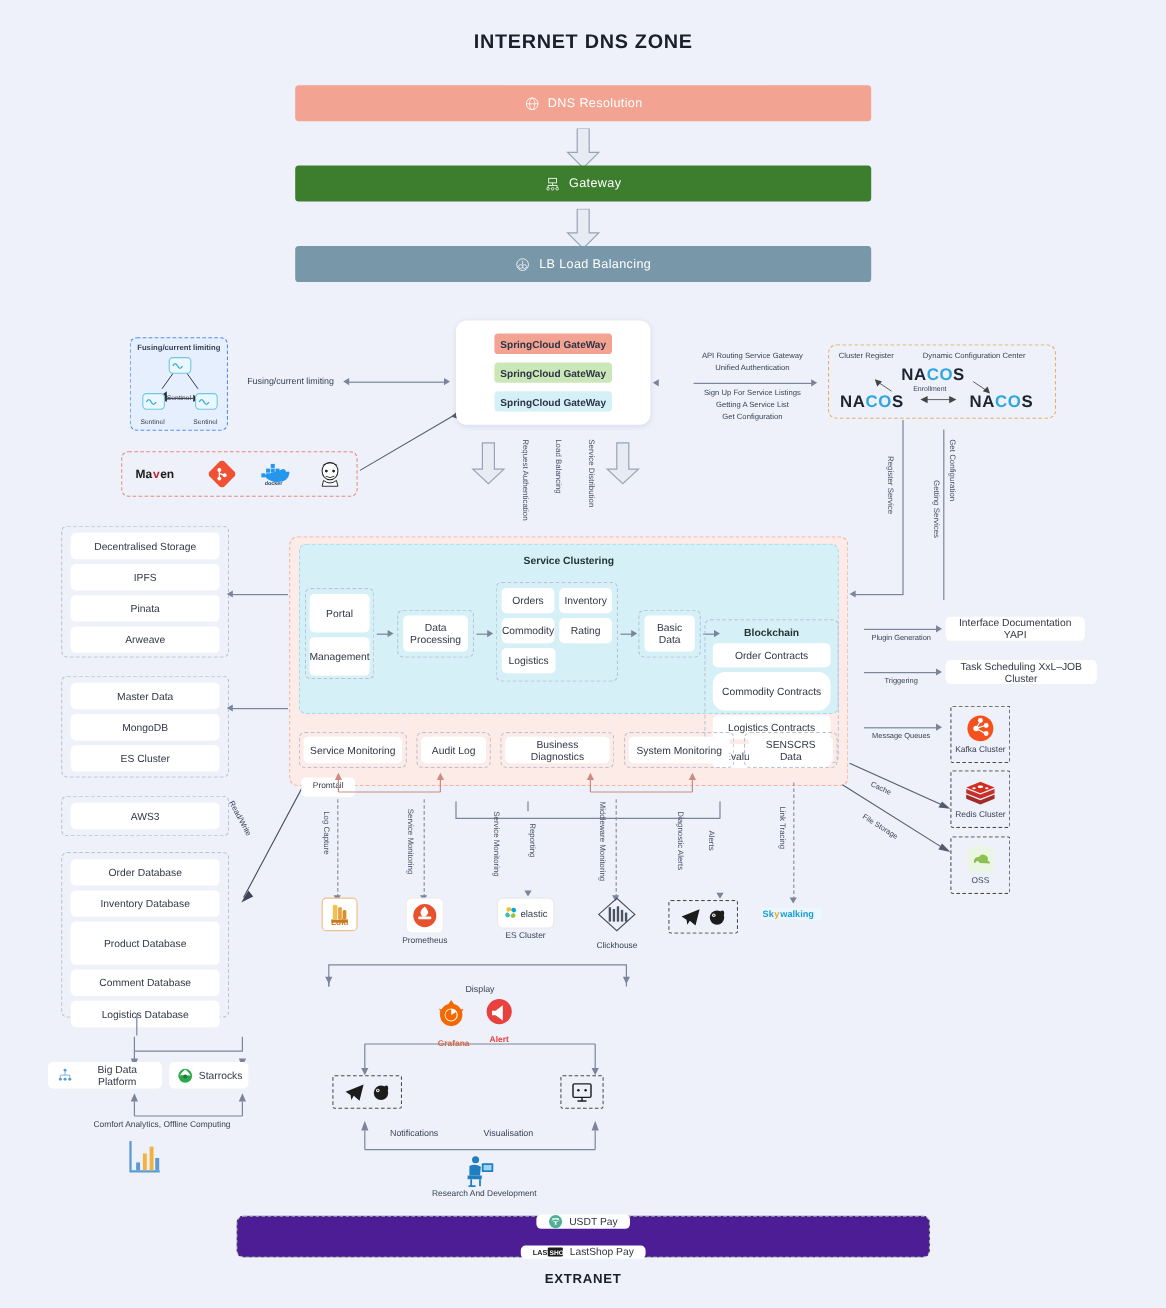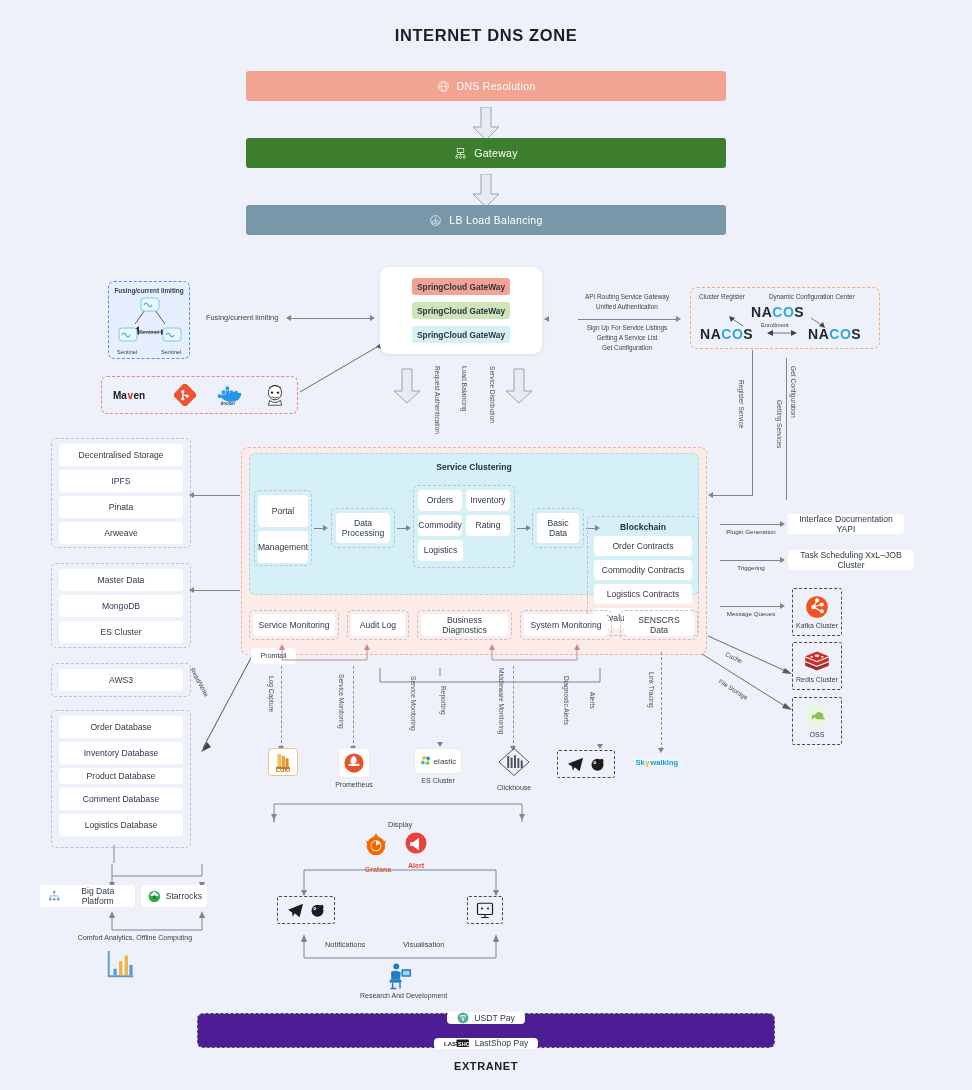--- a/index.html
+++ b/index.html
@@ -314,21 +314,21 @@
     <div class="chip" style="height:22px;">ES Cluster</div>
   </div>
 
   <div class="abs dash" style="left:51px; top:663px; width:140px; height:34px; padding:5px 7px;">
     <div class="chip" style="height:22px;">AWS3</div>
   </div>
 
   <div class="abs dash" style="left:51px; top:710px; width:140px; height:138px; padding:5px 7px;">
     <div class="chip" style="height:22px; margin-bottom:4px;">Order Database</div>
     <div class="chip" style="height:22px; margin-bottom:4px;">Inventory Database</div>
-    <div class="chip" style="height:16px; margin-bottom:4px;">Product Database</div>
+    <div class="chip" style="height:36px; margin-bottom:4px;">Product Database</div>
     <div class="chip" style="height:22px; margin-bottom:4px;">Comment Database</div>
     <div class="chip" style="height:22px;">Logistics Database</div>
   </div>
 
   <div class="abs hline" style="left:193px; top:495px; width:47px;"></div>
   <div class="abs ah ah-l" style="left:189px; top:492px;"></div>
   <div class="abs hline" style="left:193px; top:590px; width:47px;"></div>
   <div class="abs ah ah-l" style="left:189px; top:587px;"></div>
 
   <svg class="abs" style="left:195px; top:620px;" width="80" height="135">
@@ -380,21 +380,21 @@
   <div class="abs dash" style="left:532px; top:508px; width:52px; height:40px; padding:4px;">
     <div class="chip pad" style="height:30px;">Basic Data</div>
   </div>
 
   <div class="abs hline" style="left:586px; top:528px; width:10px;"></div>
   <div class="abs ah ah-r" style="left:595px; top:525px;"></div>
 
   <div class="abs dash" style="left:587px; top:468px; width:112px; height:120px; padding:4px 6px;margin-top:48px;">
     <div class="sc-title" style="margin:1px 0 4px;">Blockchain</div>
     <div class="chip" style="height:20px; margin-bottom:4px;">Order Contracts</div>
-    <div class="chip" style="height:20px; margin-bottom:4px;">Commodity Contracts</div>
+    <div class="chip" style="height:32px; margin-bottom:4px;border-radius:10px;">Commodity Contracts</div>
     <div class="chip" style="height:20px; margin-bottom:4px;">Logistics Contracts</div>
     <div class="chip" style="height:20px;">Evaluation Contracts</div>
   </div>
 
   <div class="abs dash" style="left:249px; top:610px; width:90px; height:30px; padding:3px;">
     <div class="chip pad" style="height:100%;">Service Monitoring</div>
   </div>
   <div class="abs dash" style="left:347px; top:610px; width:62px; height:30px; padding:3px;">
     <div class="chip pad" style="height:100%;">Audit Log</div>
   </div>

